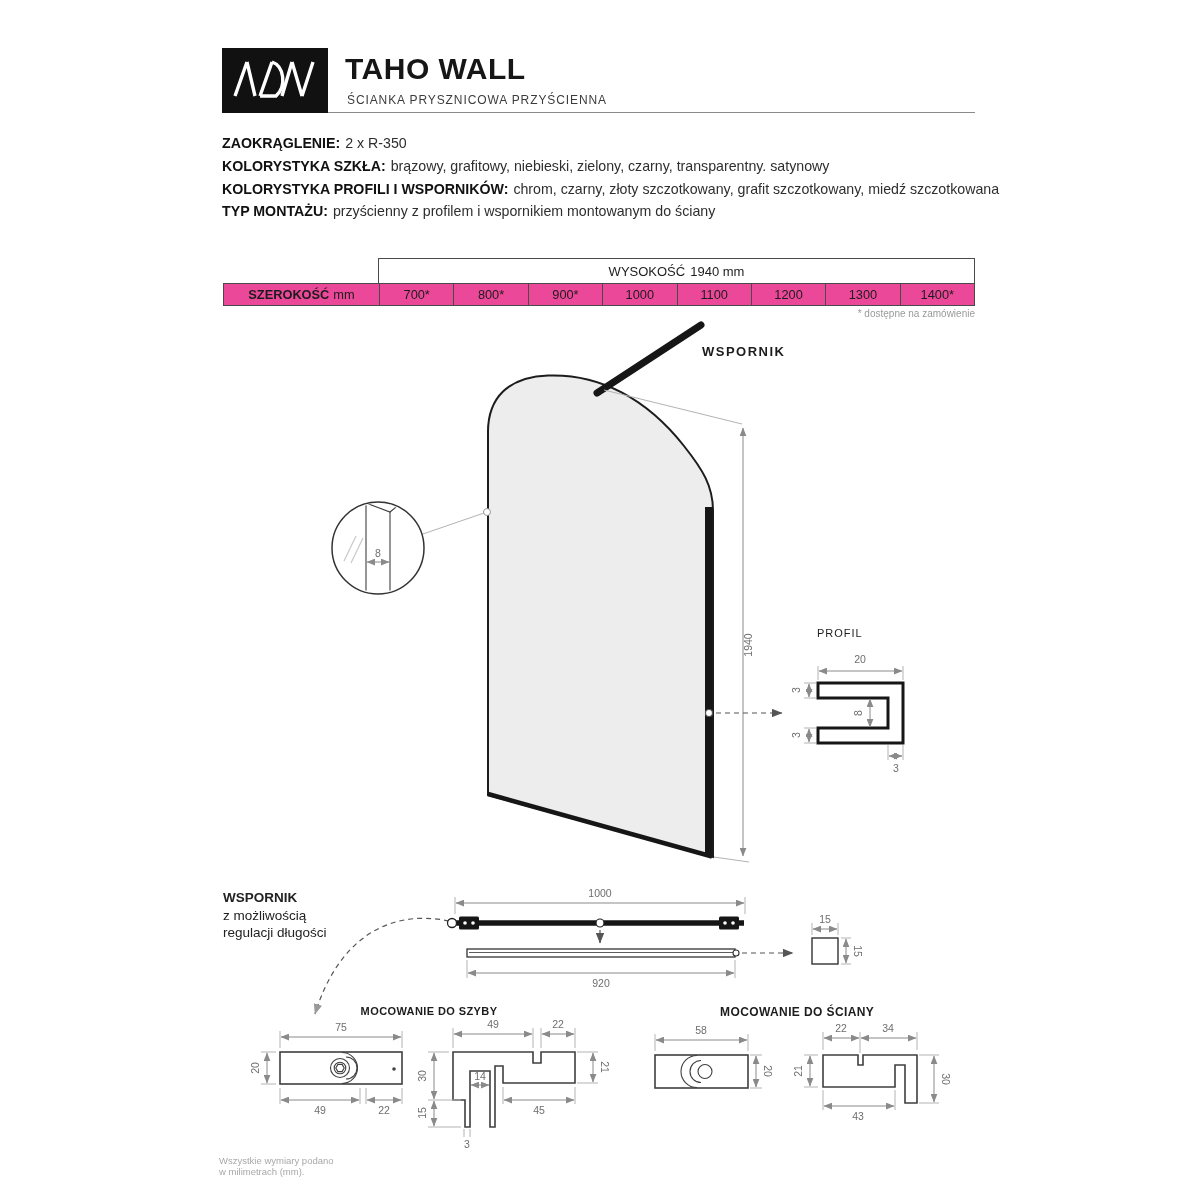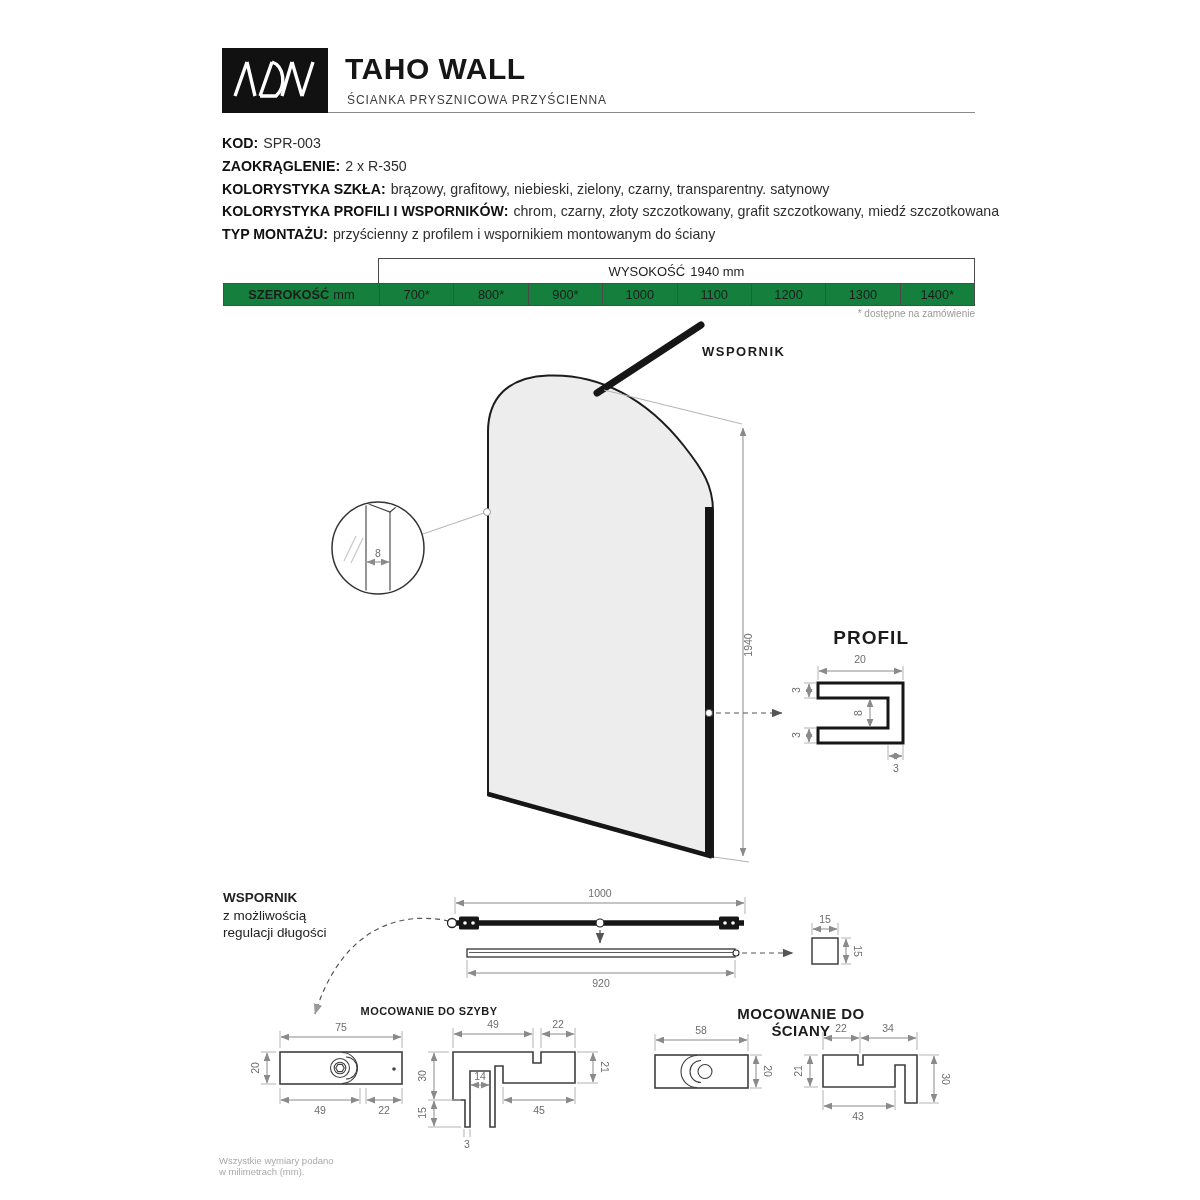--- a/index.html
+++ b/index.html
@@ -17,34 +17,34 @@
   #specs{left:222px;top:132px;font-size:14.2px;}
   .spec-row{height:22.8px;line-height:22.8px;white-space:nowrap;}
   .spec-label{font-weight:bold;color:#111;margin-right:5px;}
   .spec-value{color:#2e2e2e;}
 
   
   #tbl-header{left:378px;top:258px;width:597px;height:25px;border:1px solid #4a4a4a;border-bottom:none;
               display:flex;align-items:center;justify-content:center;font-size:13px;background:#fff;}
   #tbl-header .b{font-weight:normal;}
   #tbl-header .r{margin-left:5px;}
-  #tbl-row{left:223px;top:283px;width:752px;height:23px;border:1px solid #4a4a4a;display:flex;background:#15803d;font-size:12.8px;}
+  #tbl-row{left:223px;top:283px;width:752px;height:23px;border:1px solid #4a4a4a;display:flex;background:#ec4899;font-size:12.8px;}
   .tbl-cell{flex:1;border-right:1px solid #4a4a4a;display:flex;align-items:center;justify-content:center;}
   .tbl-cell:last-child{border-right:none;}
   #tbl-label{flex:none;width:155px;}
   #tbl-label .b{font-weight:bold;margin-right:4px;}
   #tbl-note{right:225px;top:308px;font-size:10px;color:#9a9a9a;}
 
   
   #wspornik-label{left:702px;top:344px;font-size:13px;font-weight:bold;letter-spacing:1.5px;}
-  #profil-title{left:817px;top:627px;width:92px;text-align:right;font-size:19px;font-weight:bold;letter-spacing:1px;}
+  #profil-title{left:817px;top:627px;width:92px;text-align:left;font-size:11px;font-weight:normal;letter-spacing:1px;}
   #assembly-label{left:223px;top:889px;font-size:13.5px;line-height:17.5px;color:#222;}
   #assembly-label .b{font-weight:bold;}
   #glass-mount-title{left:348px;top:1005px;width:162px;text-align:center;font-size:11px;font-weight:bold;letter-spacing:.4px;}
-  #wall-mount-title{left:720px;top:1005px;width:162px;text-align:center;font-size:15px;font-weight:bold;letter-spacing:.4px;}
+  #wall-mount-title{left:720px;top:1005px;width:162px;text-align:left;font-size:12px;font-weight:bold;letter-spacing:.4px;}
 
   
   #footer-note{left:219px;top:1155px;font-size:9.5px;line-height:11px;color:#a8a8a8;}
   #footer-company{right:210px;top:1137px;font-size:9.5px;line-height:11.5px;color:#a8a8a8;text-align:right;}
 
   
   #tech{position:absolute;left:0;top:0;width:1200px;height:1200px;}
   .dim{stroke:#8a8a8a;stroke-width:1;fill:none;marker-start:url(#arr);marker-end:url(#arr);}
   .ext{stroke:#b3b3b3;stroke-width:1;fill:none;}
   .dimtxt{fill:#6e6e6e;font-size:10.5px;font-family:"Liberation Sans",sans-serif;}
@@ -266,21 +266,20 @@
         <path d="M38,48 L50,14 M50,14 C62,18 65,38 54,48 L38,48"></path>
         <path d="M60,48 L70,14 M70,14 L80,48 M80,48 L91,14"></path>
       </g>
     </svg>
   </div>
   <div class="abs" id="title">TAHO WALL</div>
   <div class="abs" id="subtitle">ŚCIANKA PRYSZNICOWA PRZYŚCIENNA</div>
   <div class="abs" id="header-rule"></div>
 
   <div class="abs" id="specs">
-    <div class="spec-row"><span class="spec-label">KOD:</span><span class="spec-value">SPR-003</span></div>
     <div class="spec-row"><span class="spec-label">ZAOKRĄGLENIE:</span><span class="spec-value">2 x R-350</span></div>
     <div class="spec-row"><span class="spec-label">KOLORYSTYKA SZKŁA:</span><span class="spec-value">brązowy, grafitowy, niebieski, zielony, czarny, transparentny. satynowy</span></div>
     <div class="spec-row"><span class="spec-label">KOLORYSTYKA PROFILI I WSPORNIKÓW:</span><span class="spec-value">chrom, czarny, złoty szczotkowany, grafit szczotkowany, miedź szczotkowana</span></div>
     <div class="spec-row"><span class="spec-label">TYP MONTAŻU:</span><span class="spec-value">przyścienny z profilem i wspornikiem montowanym do ściany</span></div>
   </div>
 
   <div class="abs" id="tbl-header">
     <span class="b">WYSOKOŚĆ</span>
     <span class="r">1940 mm</span>
   </div>

